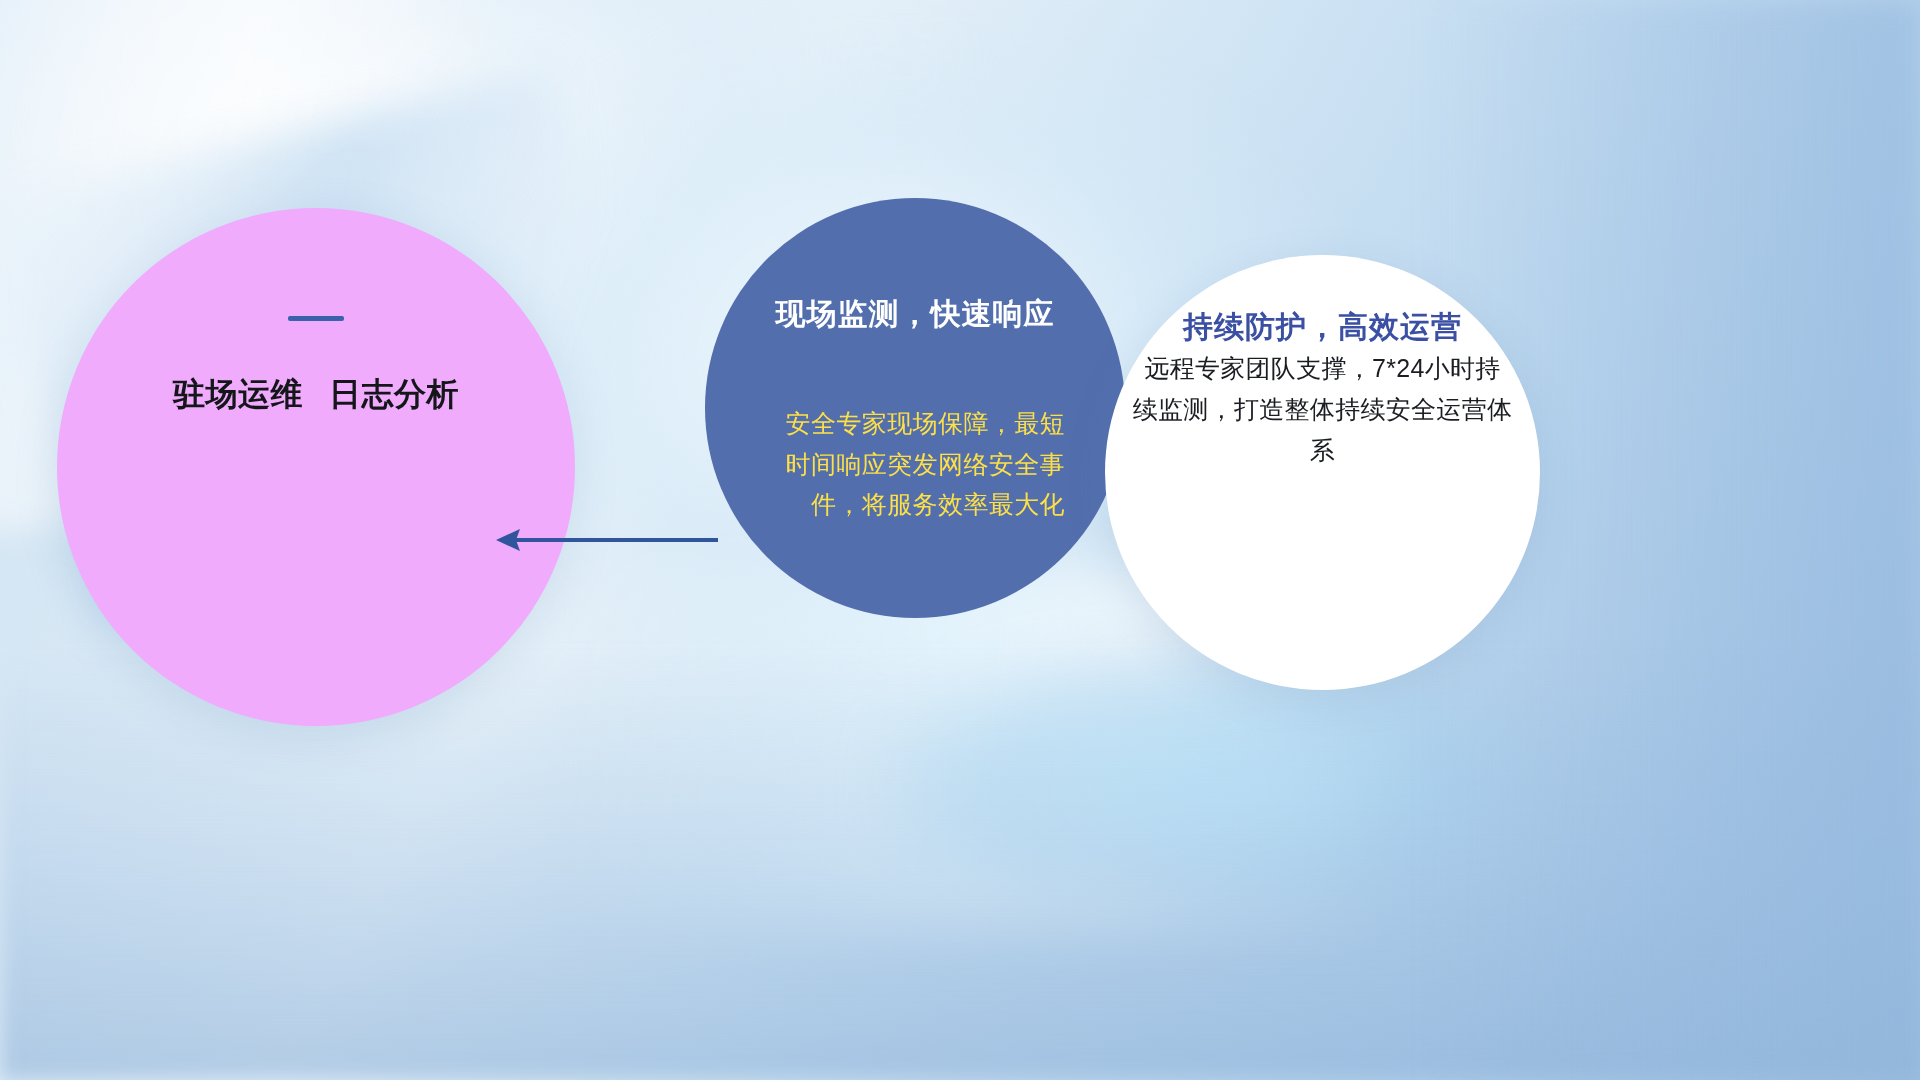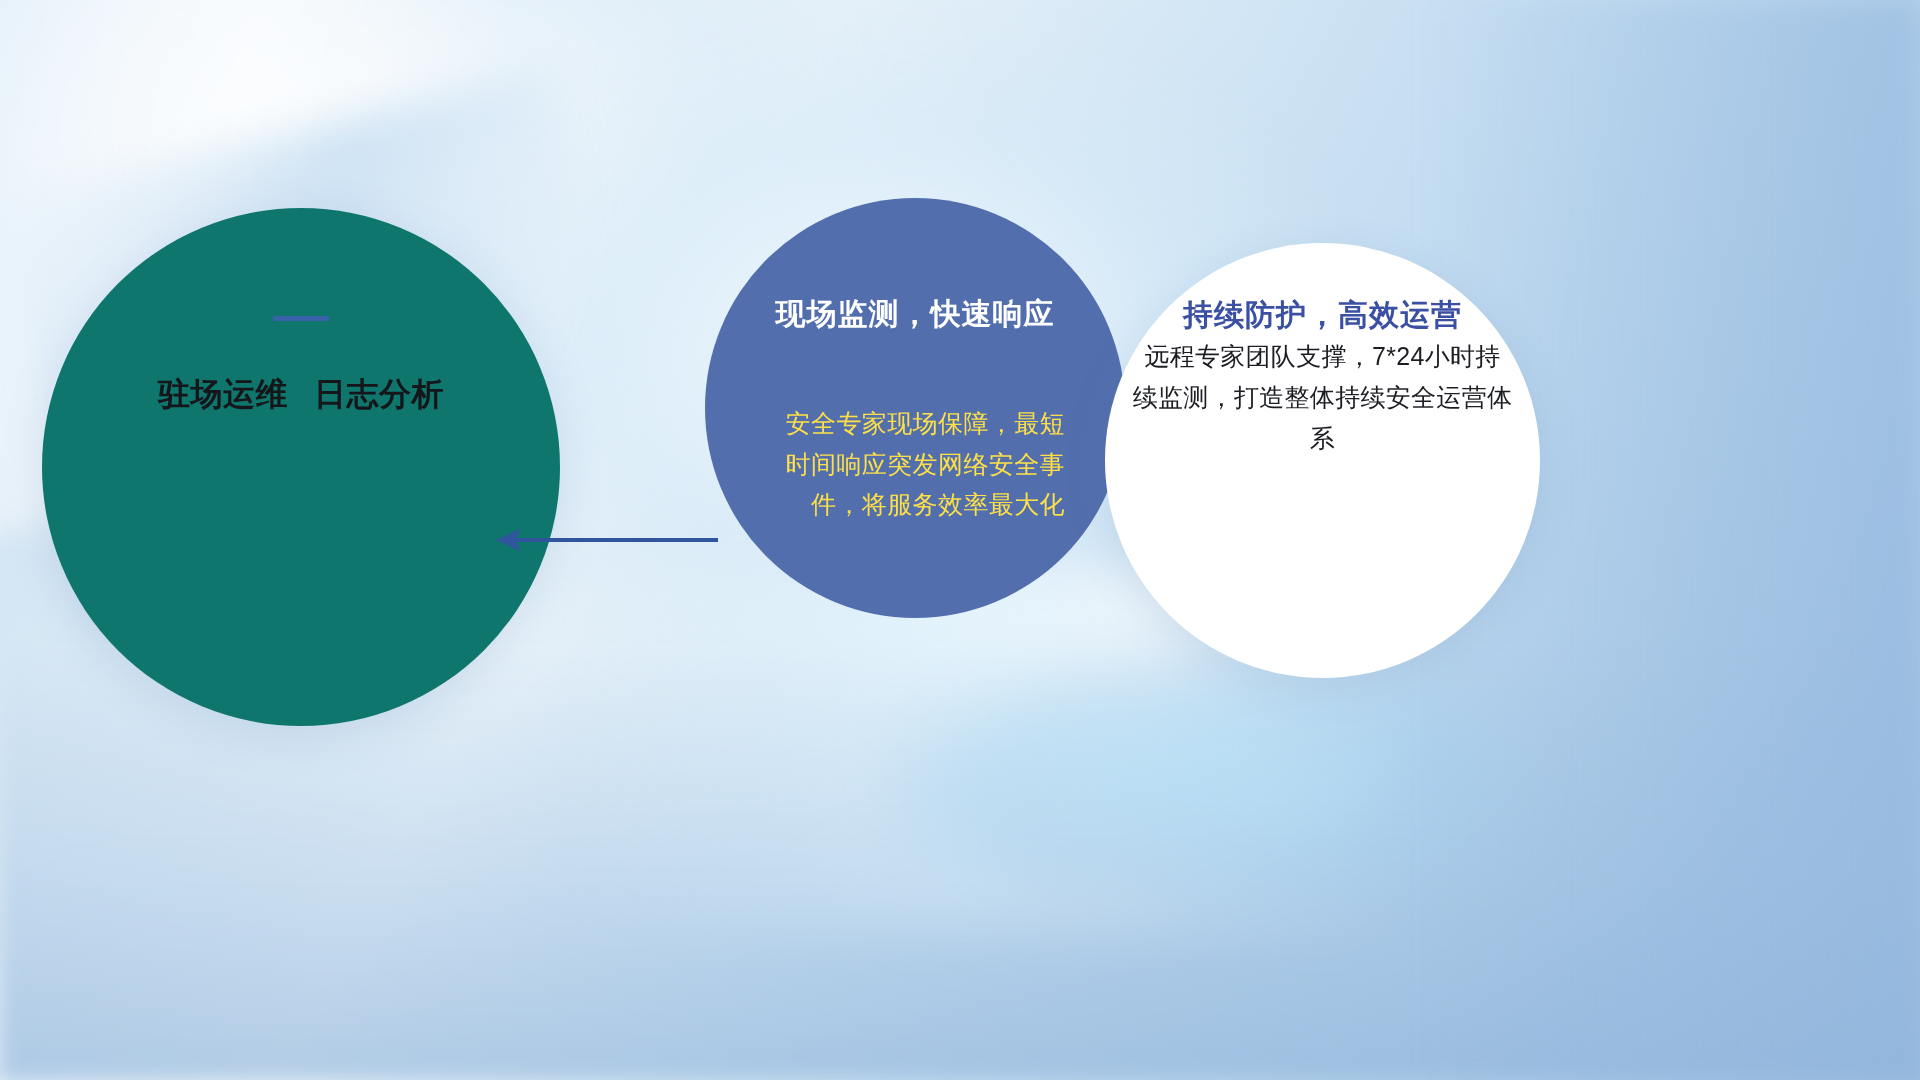--- a/index.html
+++ b/index.html
@@ -114,25 +114,25 @@
   }
 
   
   .circle {
     position: absolute;
     border-radius: 50%;
     box-sizing: border-box;
   }
 
   .circle-left {
-    left: 42px;
+    left: 57px;
     top: 208px;
     width: 518px;
     height: 518px;
-    background: #0f766e;
+    background: #f0abfc;
     box-shadow: 0 10px 44px rgba(91,128,176,.17);
   }
   .circle-left .inner {
     position: absolute;
     inset: 0;
     display: flex;
     flex-direction: column;
     align-items: center;
     justify-content: flex-start;
     padding-top: 108px;
@@ -183,21 +183,21 @@
     margin-top: 68px;
     color: #fde047;
     font-size: 25px;
     line-height: 1.62;
     letter-spacing: .4px;
     width: 300px;
   }
 
   .circle-right {
     left: 1105px;
-    top: 243px;
+    top: 255px;
     width: 435px;
     height: 435px;
     background: #ffffff;
     box-shadow: 0 10px 40px rgba(91,128,176,.16);
   }
   .circle-right .inner {
     position: absolute;
     inset: 0;
     display: flex;
     flex-direction: column;

